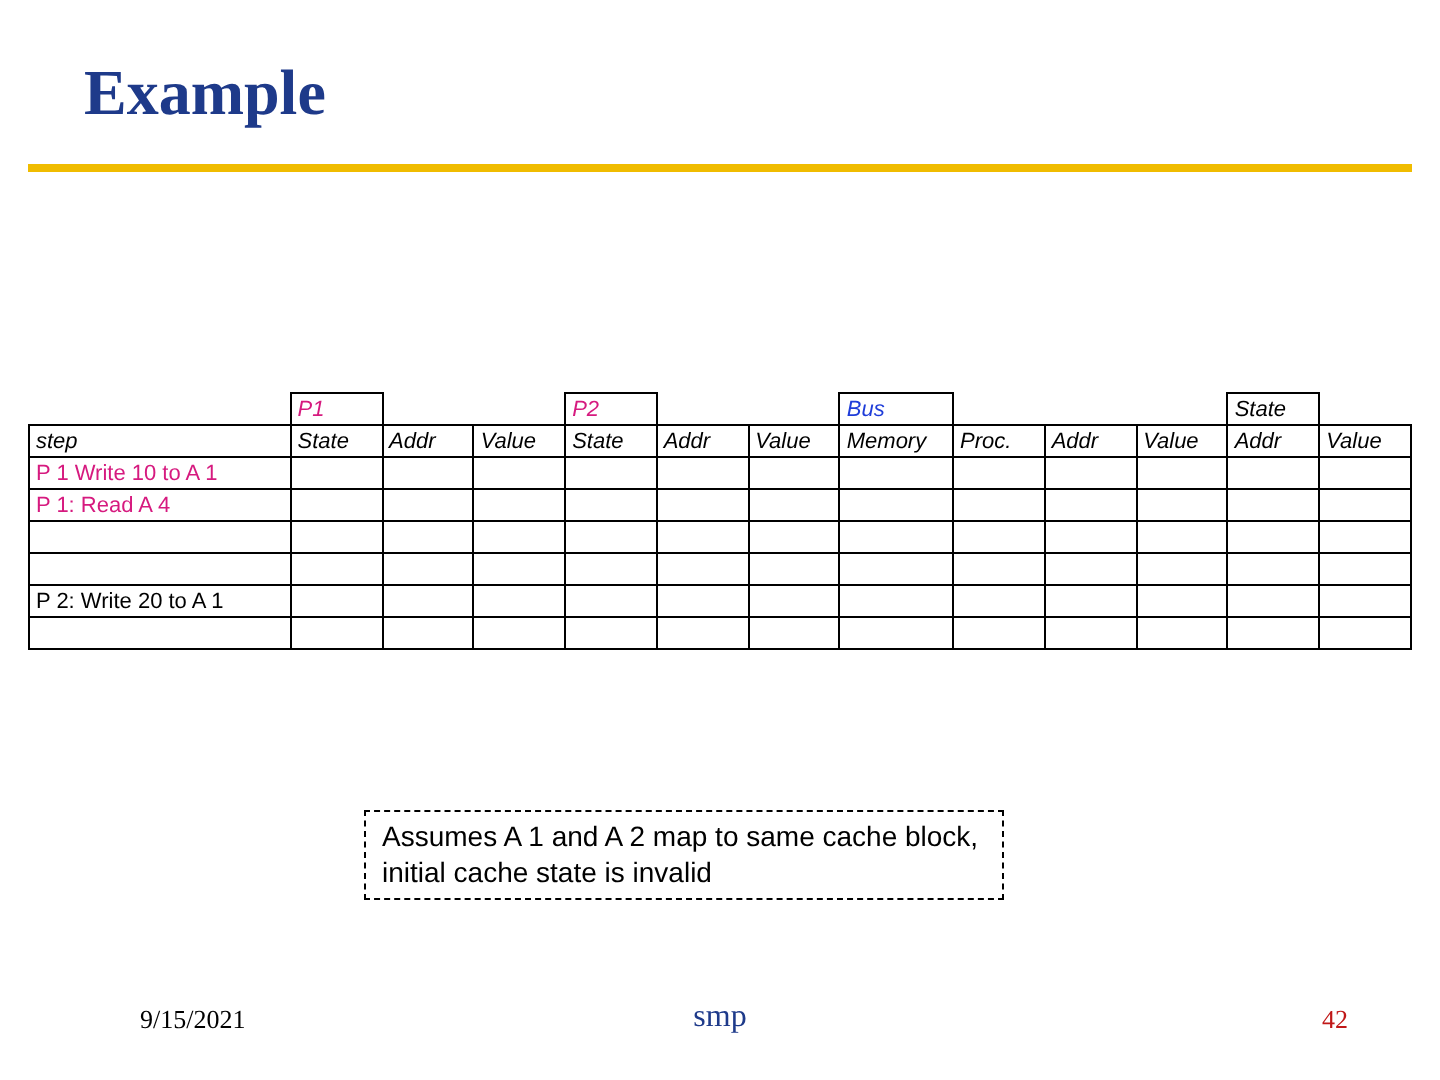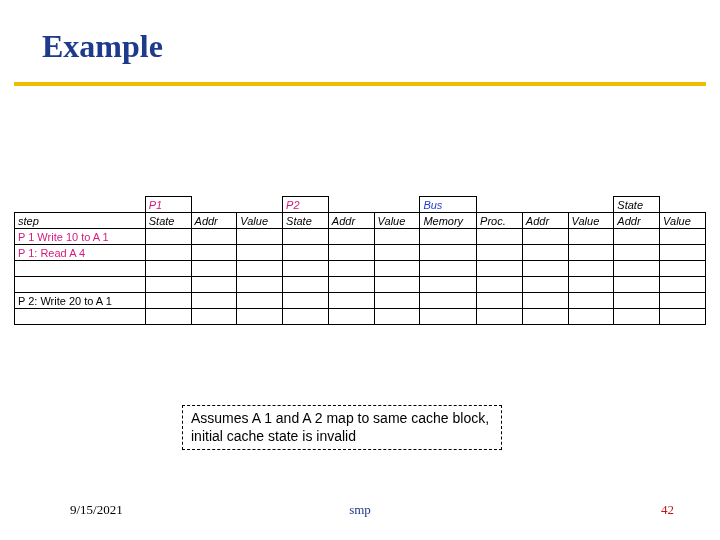--- a/index.html
+++ b/index.html
@@ -74,21 +74,21 @@
     left: 70px;
     font-size: 13px;
     font-family: Liberation Serif, serif;
   }
   .footer-center {
     position: absolute;
     bottom: 22px;
     left: 0;
     width: 720px;
     text-align: center;
-    font-size: 13px;
+    font-size: 16px;
     color: #1e3a8a;
     font-family: "Times New Roman", Times, serif;
   }
   .footer-page {
     position: absolute;
     bottom: 22px;
     right: 46px;
     font-size: 13px;
     color: #c01818;
     font-family: Liberation Serif, serif;

